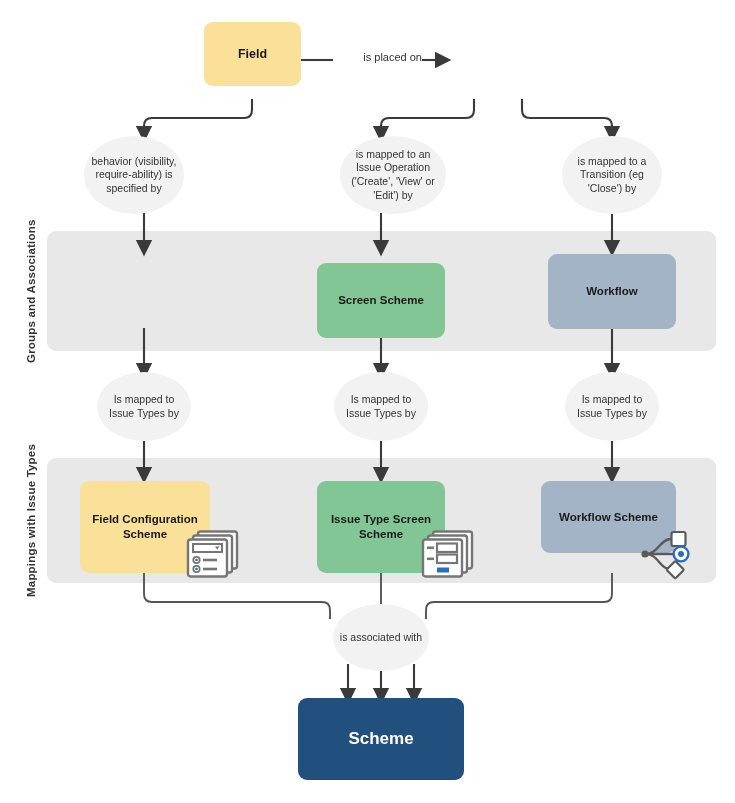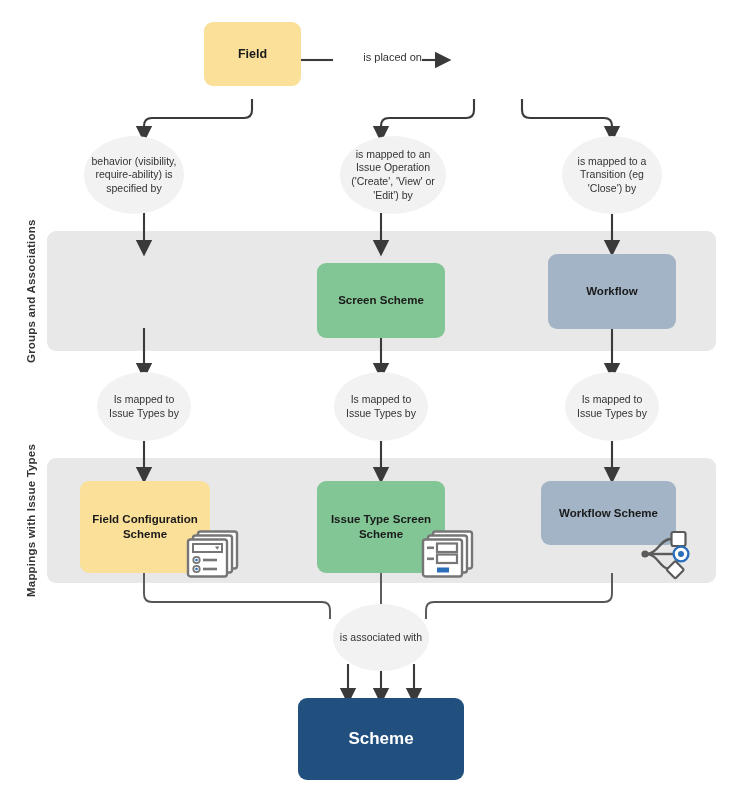--- a/index.html
+++ b/index.html
@@ -117,21 +117,21 @@
   <div class="ellipse" style="left:97px;top:372px;width:94px;height:69px;">Is mapped to Issue Types by</div>
 
   <div class="ellipse" style="left:334px;top:372px;width:94px;height:69px;">Is mapped to Issue Types by</div>
 
   <div class="ellipse" style="left:565px;top:372px;width:94px;height:69px;">Is mapped to Issue Types by</div>
 
   <div class="node yellow" style="left:80px;top:481px;width:130px;height:92px;font-size:11.5px;">Field Configuration Scheme</div>
 
   <div class="node green" style="left:317px;top:481px;width:128px;height:92px;font-size:11.5px;">Issue Type Screen Scheme</div>
 
-  <div class="node slate" style="left:541px;top:481px;width:135px;height:64px;font-size:11.5px;">Workflow Scheme</div>
+  <div class="node slate" style="left:541px;top:481px;width:135px;height:72px;font-size:11.5px;">Workflow Scheme</div>
 
   <div class="iconwrap" style="left:186px;top:529px;width:54px;height:50px;">
     <svg viewBox="0 0 54 50" width="54" height="50" xmlns="http://www.w3.org/2000/svg">
       <rect x="12" y="2.5" width="39" height="37" rx="2.5" fill="#ffffff" stroke="#767676" stroke-width="2.4"></rect>
       <rect x="7" y="6.5" width="39" height="37" rx="2.5" fill="#ffffff" stroke="#767676" stroke-width="2.4"></rect>
       <rect x="2" y="10.5" width="39" height="37" rx="2.5" fill="#ffffff" stroke="#767676" stroke-width="2.4"></rect>
       <rect x="7" y="15" width="29" height="8" fill="#ffffff" stroke="#767676" stroke-width="2"></rect>
       <path d="M29,17.5 l4.5,0 l-2.25,3.2 z" fill="#767676"></path>
       <circle cx="10.5" cy="31" r="3.2" fill="#ffffff" stroke="#767676" stroke-width="1.8"></circle>
       <circle cx="10.5" cy="31" r="1.3" fill="#2a6ebb"></circle>

